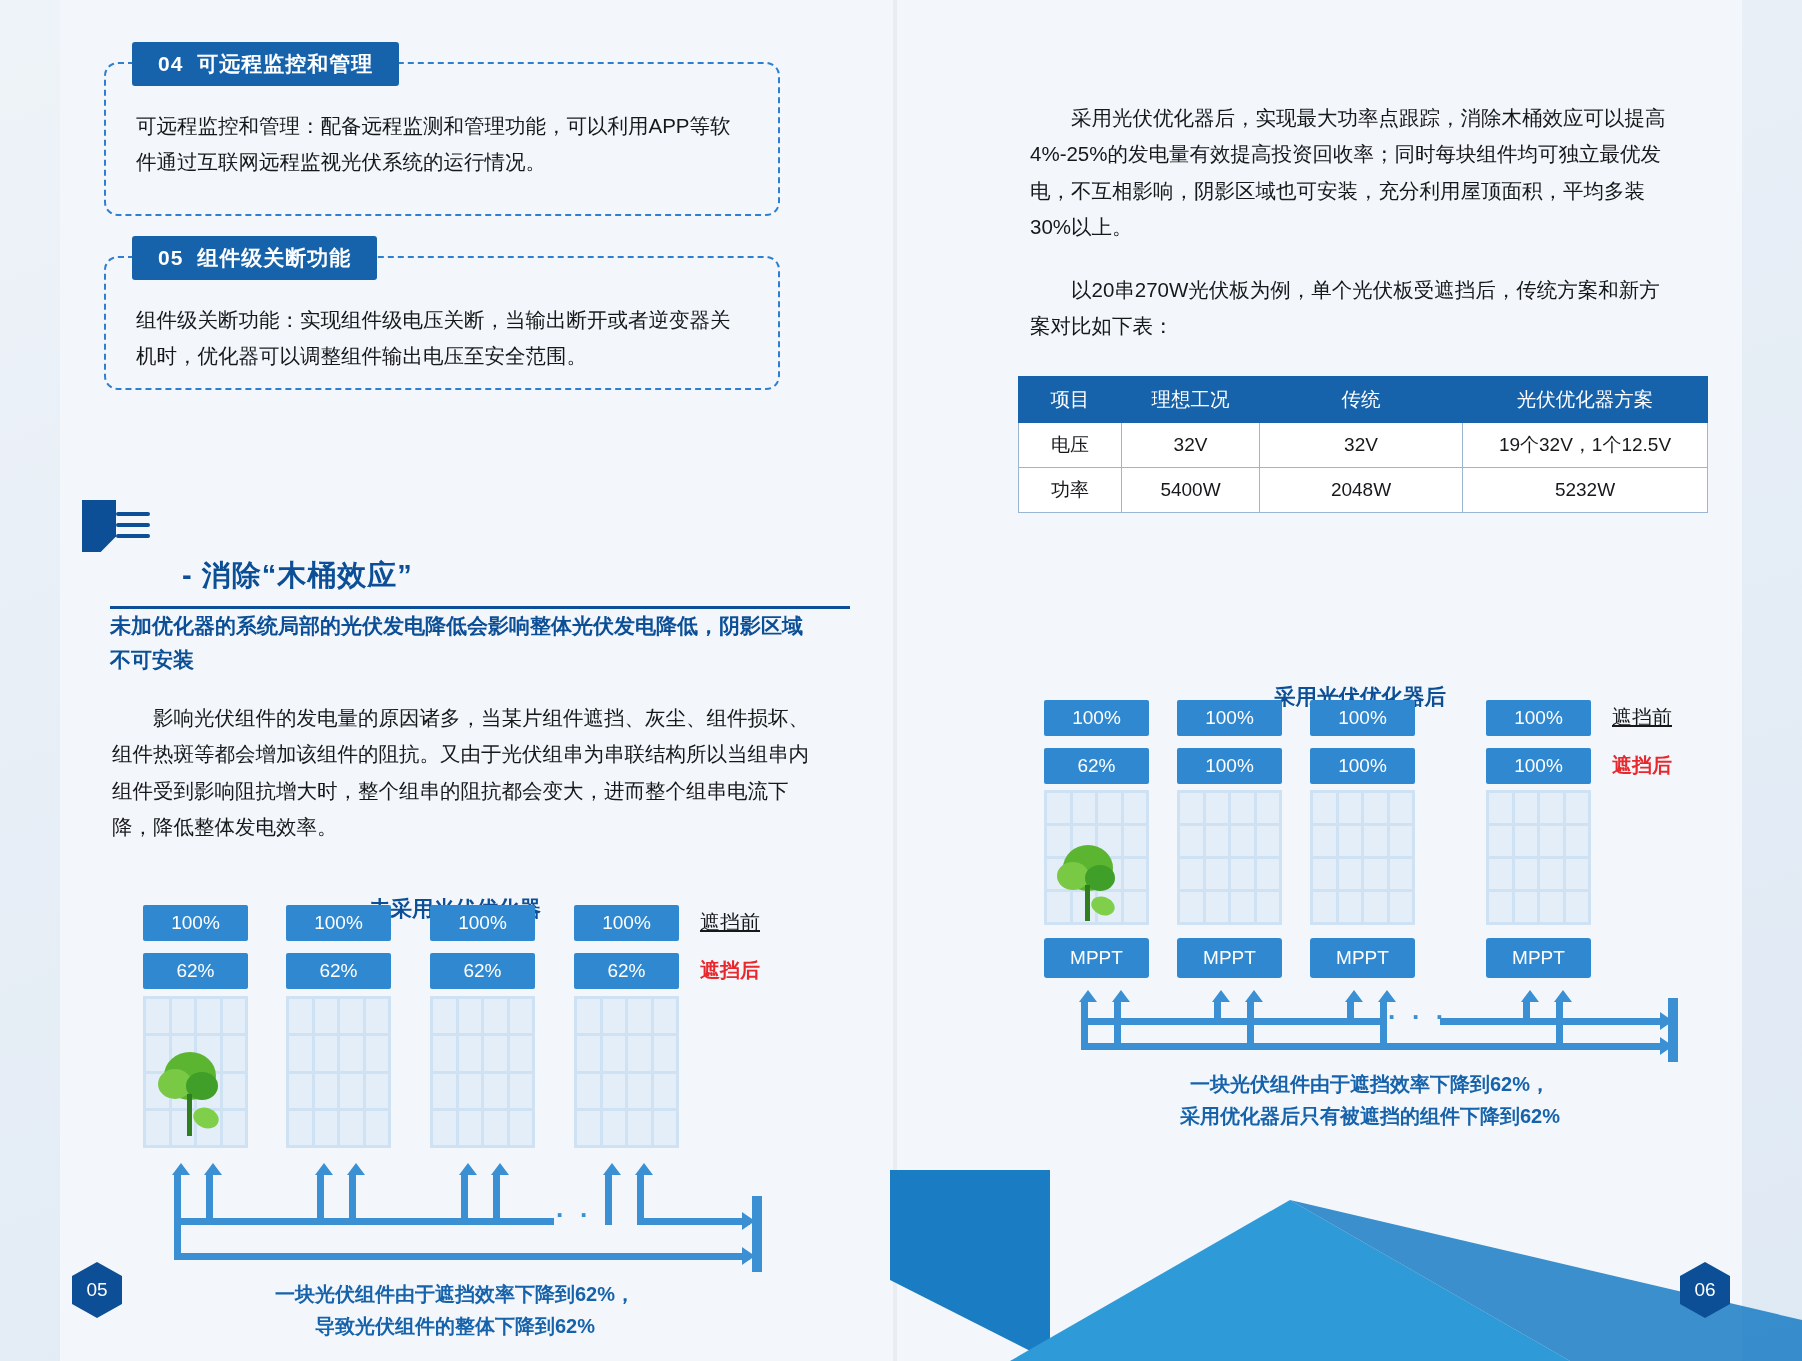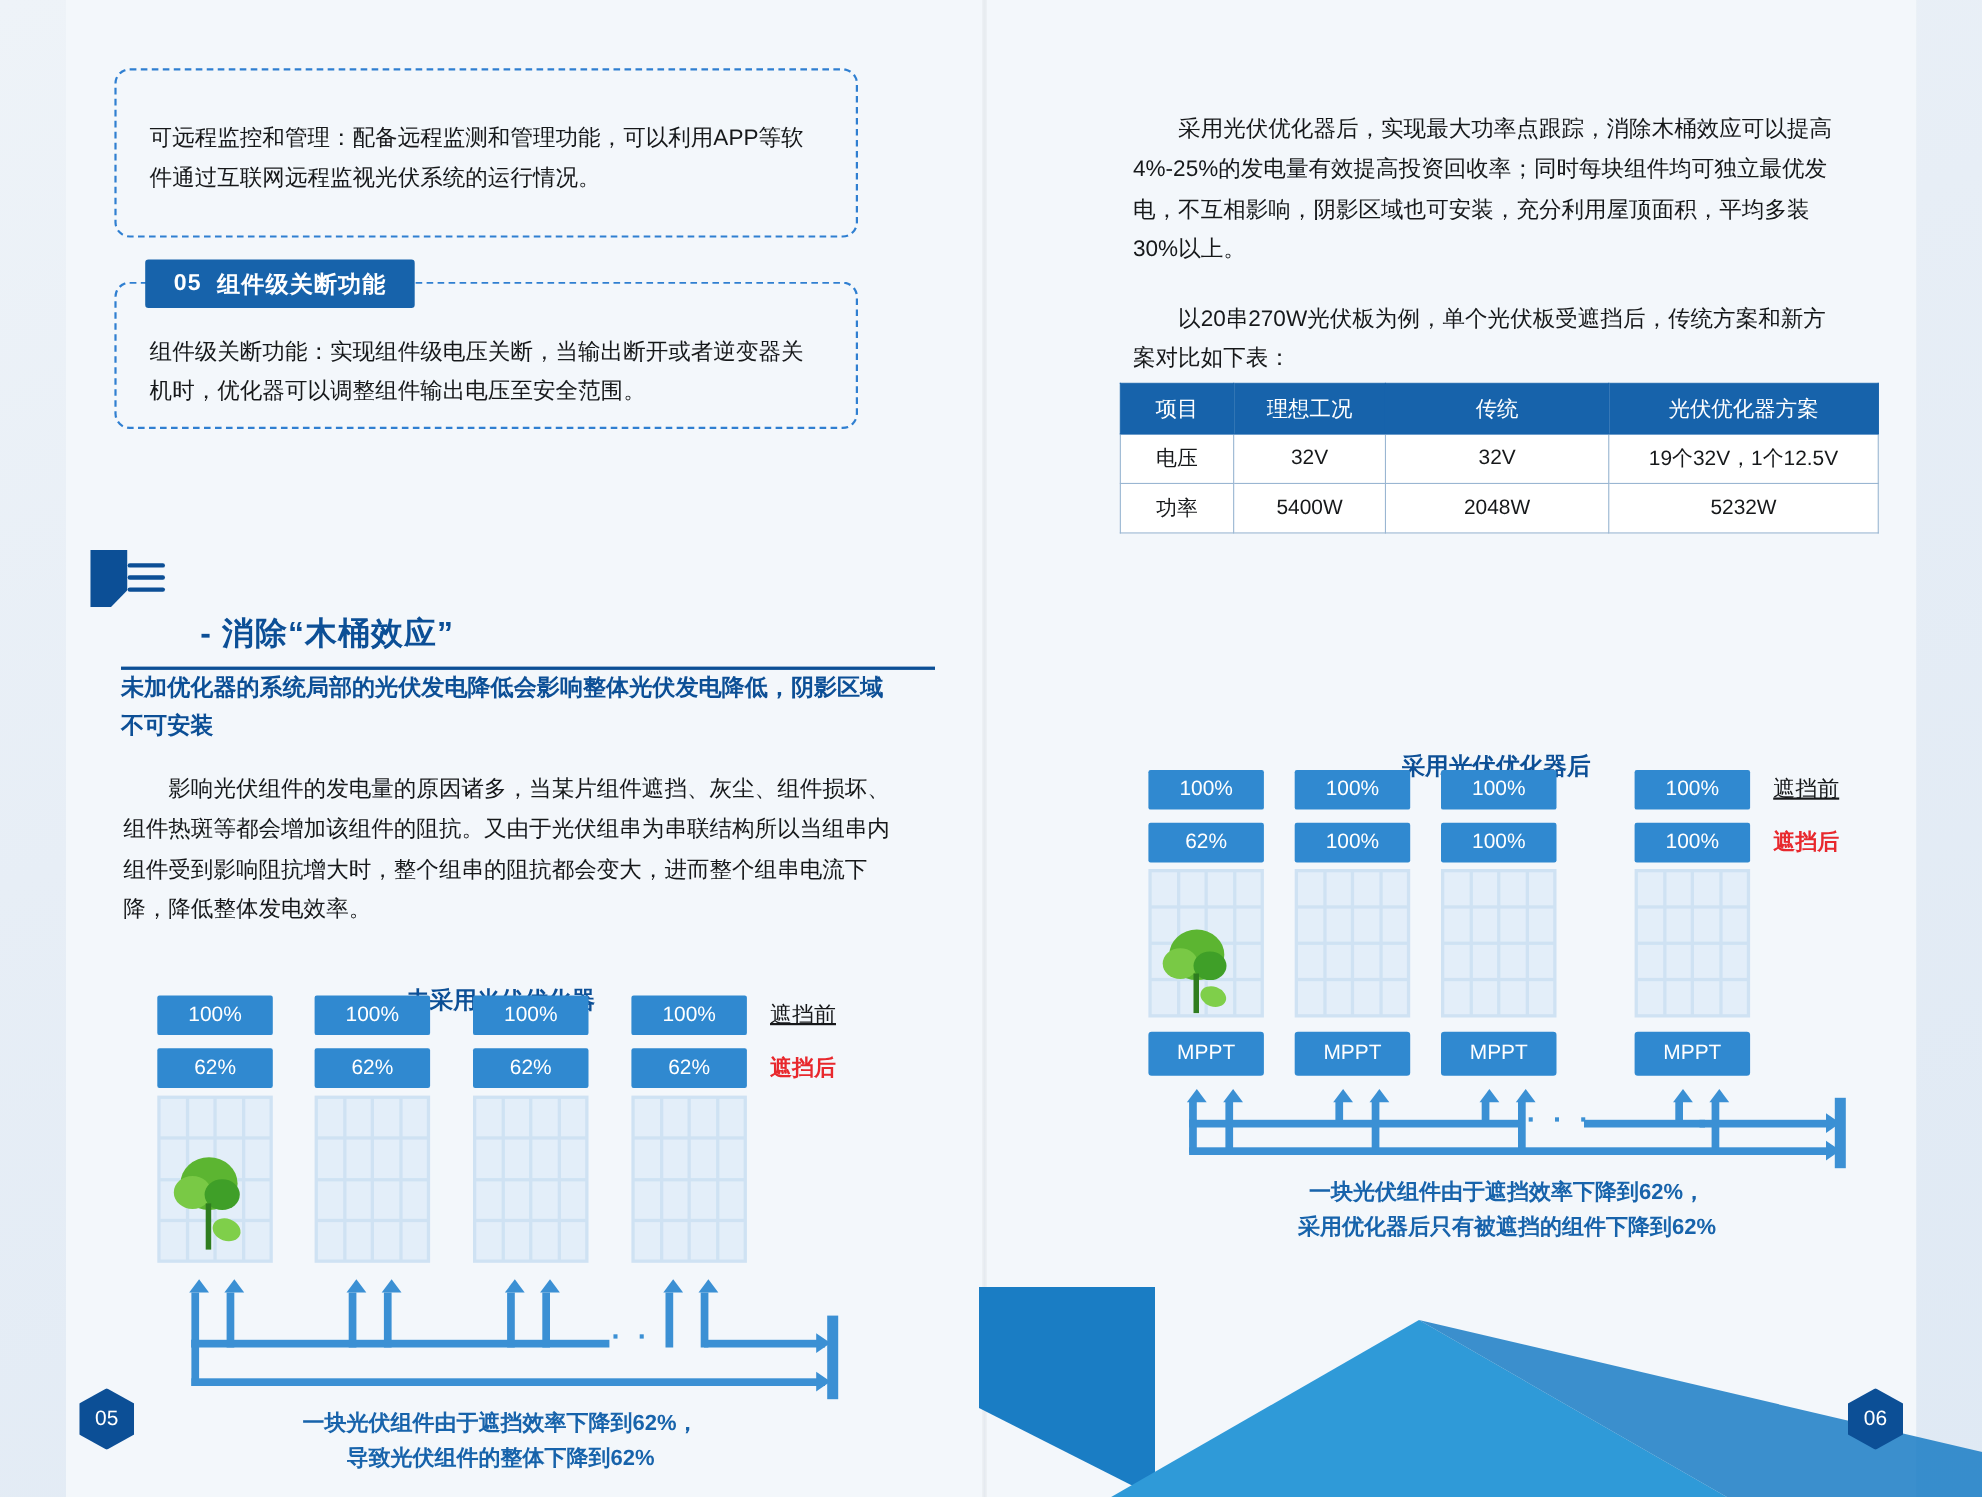--- a/index.html
+++ b/index.html
@@ -104,20 +104,24 @@
 </style>
 </head>
 <body>
 
 <div class="page">
   <div class="sheet left-sheet"></div>
   <div class="sheet right-sheet"></div>
   <div class="spine"></div>
 
   <div class="card" style="left:104px;top:62px;width:672px;height:150px;">
+    <div class="card-tab">
+      <span class="num">04</span>
+      <span>可远程监控和管理</span>
+    </div>
     <div class="card-body">可远程监控和管理：配备远程监测和管理功能，可以利用APP等软件通过互联网远程监视光伏系统的运行情况。</div>
   </div>
 
   <div class="card" style="left:104px;top:256px;width:672px;height:130px;">
     <div class="card-tab">
       <span class="num">05</span>
       <span>组件级关断功能</span>
     </div>
     <div class="card-body">组件级关断功能：实现组件级电压关断，当输出断开或者逆变器关机时，优化器可以调整组件输出电压至安全范围。</div>
   </div>
@@ -265,21 +269,21 @@
       <span>一块光伏组件由于遮挡效率下降到62%，</span><br>
       <span>导致光伏组件的整体下降到62%</span>
     </div>
   </div>
 
   <div class="pgnum" style="left:72px;top:1262px;">05</div>
 
   <div class="para indent" style="left:1030px;top:100px;width:650px;">采用光伏优化器后，实现最大功率点跟踪，消除木桶效应可以提高4%-25%的发电量有效提高投资回收率；同时每块组件均可独立最优发电，不互相影响，阴影区域也可安装，充分利用屋顶面积，平均多装30%以上。</div>
   <div class="para indent" style="left:1030px;top:272px;width:650px;">以20串270W光伏板为例，单个光伏板受遮挡后，传统方案和新方案对比如下表：</div>
 
-  <table class="cmp" style="left:1018px;top:348px;width:690px;">
+  <table class="cmp" style="left:1018px;top:376px;width:690px;">
     <thead>
       <tr>
         <th style="width:90px">项目</th>
         <th style="width:125px">理想工况</th>
         <th style="width:190px">传统</th>
         <th>光伏优化器方案</th>
       </tr>
     </thead>
     <tbody>
       <tr>

